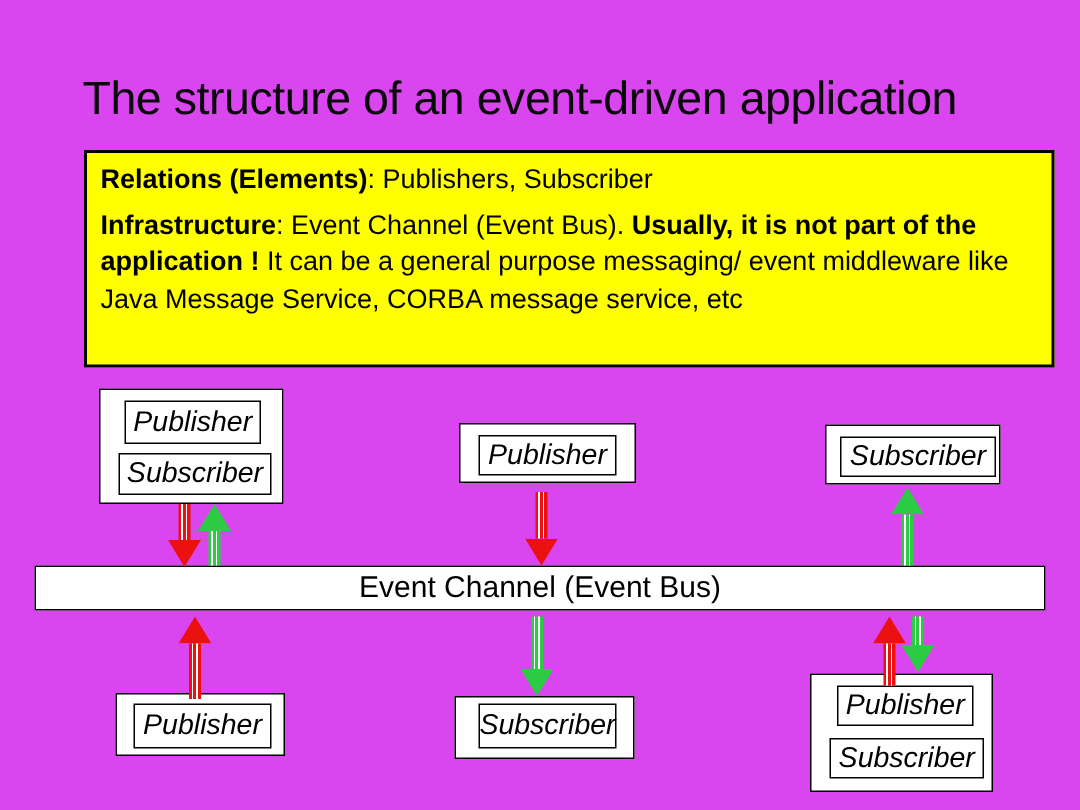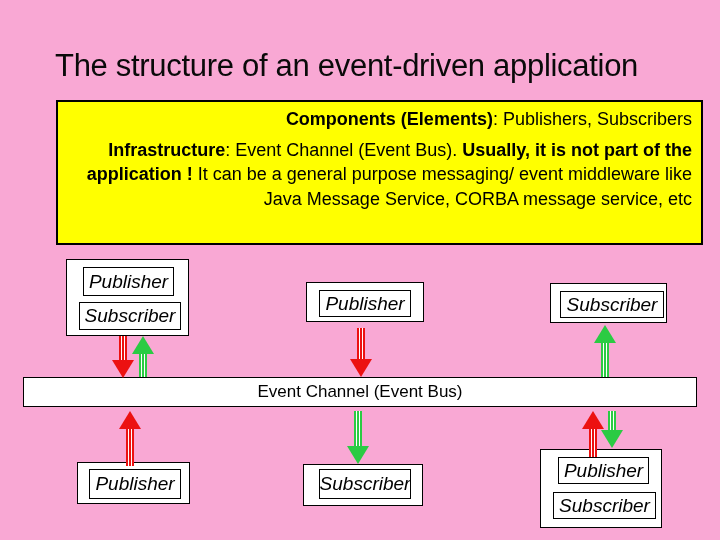--- a/index.html
+++ b/index.html
@@ -1,18 +1,18 @@
 <!DOCTYPE html>
 <html style="--arrow-red: #ec1111; --arrow-green: #2bcb43; --infobox-bg: #ffff00;"><head>
 <meta charset="utf-8">
 <style>
   html,body{margin:0;padding:0;background:#fff;}
   .slide{
-    position:relative;width:720px;height:540px;background:#f9a8d4;overflow:hidden;
-    font-family:"Liberation Sans","DejaVu Sans",sans-serif;color:#000;text-align:right;
+    position:relative;width:720px;height:540px;background:#d946ef;overflow:hidden;
+    font-family:"Liberation Sans","DejaVu Sans",sans-serif;color:#000;
   }
   .title{
     position:absolute;left:55px;top:48px;margin:0;
     font-size:31px;font-weight:400;letter-spacing:-0.3px;color:#0a0a0a;white-space:nowrap;
   }
   .infobox{
     position:absolute;left:56px;top:100px;width:647px;height:145px;box-sizing:border-box;
     background:var(--infobox-bg,#ffff00);border:2px solid #000;
     padding:5px 9px;font-size:18px;line-height:24.5px;
   }
@@ -24,42 +24,42 @@
     position:absolute;box-sizing:border-box;background:#fff;border:1.5px solid #000;
   }
   .lbox{
     position:absolute;box-sizing:border-box;background:#fff;border:1.5px solid #000;
     display:flex;align-items:center;justify-content:center;
     font-size:19px;white-space:nowrap;font-style:italic;
   }
   .bus{
     position:absolute;left:23px;top:377px;width:674px;height:30px;box-sizing:border-box;
     background:#fff;border:1.5px solid #000;
-    display:flex;align-items:center;justify-content:center;font-size:17px;
+    display:flex;align-items:center;justify-content:center;font-size:20px;
   }
 
   .arrow{position:absolute;width:22px;display:flex;flex-direction:column;align-items:center;}
   .arrow .shaft{width:8px;flex:1 1 auto;}
   .arrow.red .shaft{background:linear-gradient(to right,var(--arrow-red) 0 2px,#fff 2px 3px,var(--arrow-red) 3px 5px,#fff 5px 6px,var(--arrow-red) 6px 8px);}
   .arrow.green .shaft{background:linear-gradient(to right,var(--arrow-green) 0 2px,#fff 2px 3px,var(--arrow-green) 3px 5px,#fff 5px 6px,var(--arrow-green) 6px 8px);}
   .arrow .head{width:22px;height:18px;flex:0 0 18px;}
   .arrow.red .head{background:var(--arrow-red);}
   .arrow.green .head{background:var(--arrow-green);}
   .arrow.down .head{clip-path:polygon(0 0,100% 0,50% 100%);}
   .arrow.up .head{clip-path:polygon(50% 0,0 100%,100% 100%);order:-1;}
 </style>
 </head>
 <body>
 
 <div class="slide">
 
   <h1 class="title">The structure of an event-driven application</h1>
 
   <div class="infobox">
-    <p><b>Components (Elements)</b><span>: Publishers, Subscribers</span></p>
+    <p><b>Relations (Elements)</b><span>: Publishers, Subscriber</span></p>
     <p><b>Infrastructure</b><span>: Event Channel (Event Bus). </span><b>Usually, it is not part of the application !</b><span> It can be a general purpose messaging/ event middleware like Java Message Service, CORBA message service, etc</span></p>
   </div>
 
   <div class="obox" style="left:66px;top:259px;width:123px;height:77px;">
     <div class="lbox" style="left:16px;top:7px;width:91px;height:29px;">Publisher</div>
     <div class="lbox" style="left:12px;top:42px;width:102px;height:28px;">Subscriber</div>
   </div>
 
   <div class="obox" style="left:306px;top:282px;width:118px;height:40px;">
     <div class="lbox" style="left:12px;top:7px;width:92px;height:27px;">Publisher</div>

